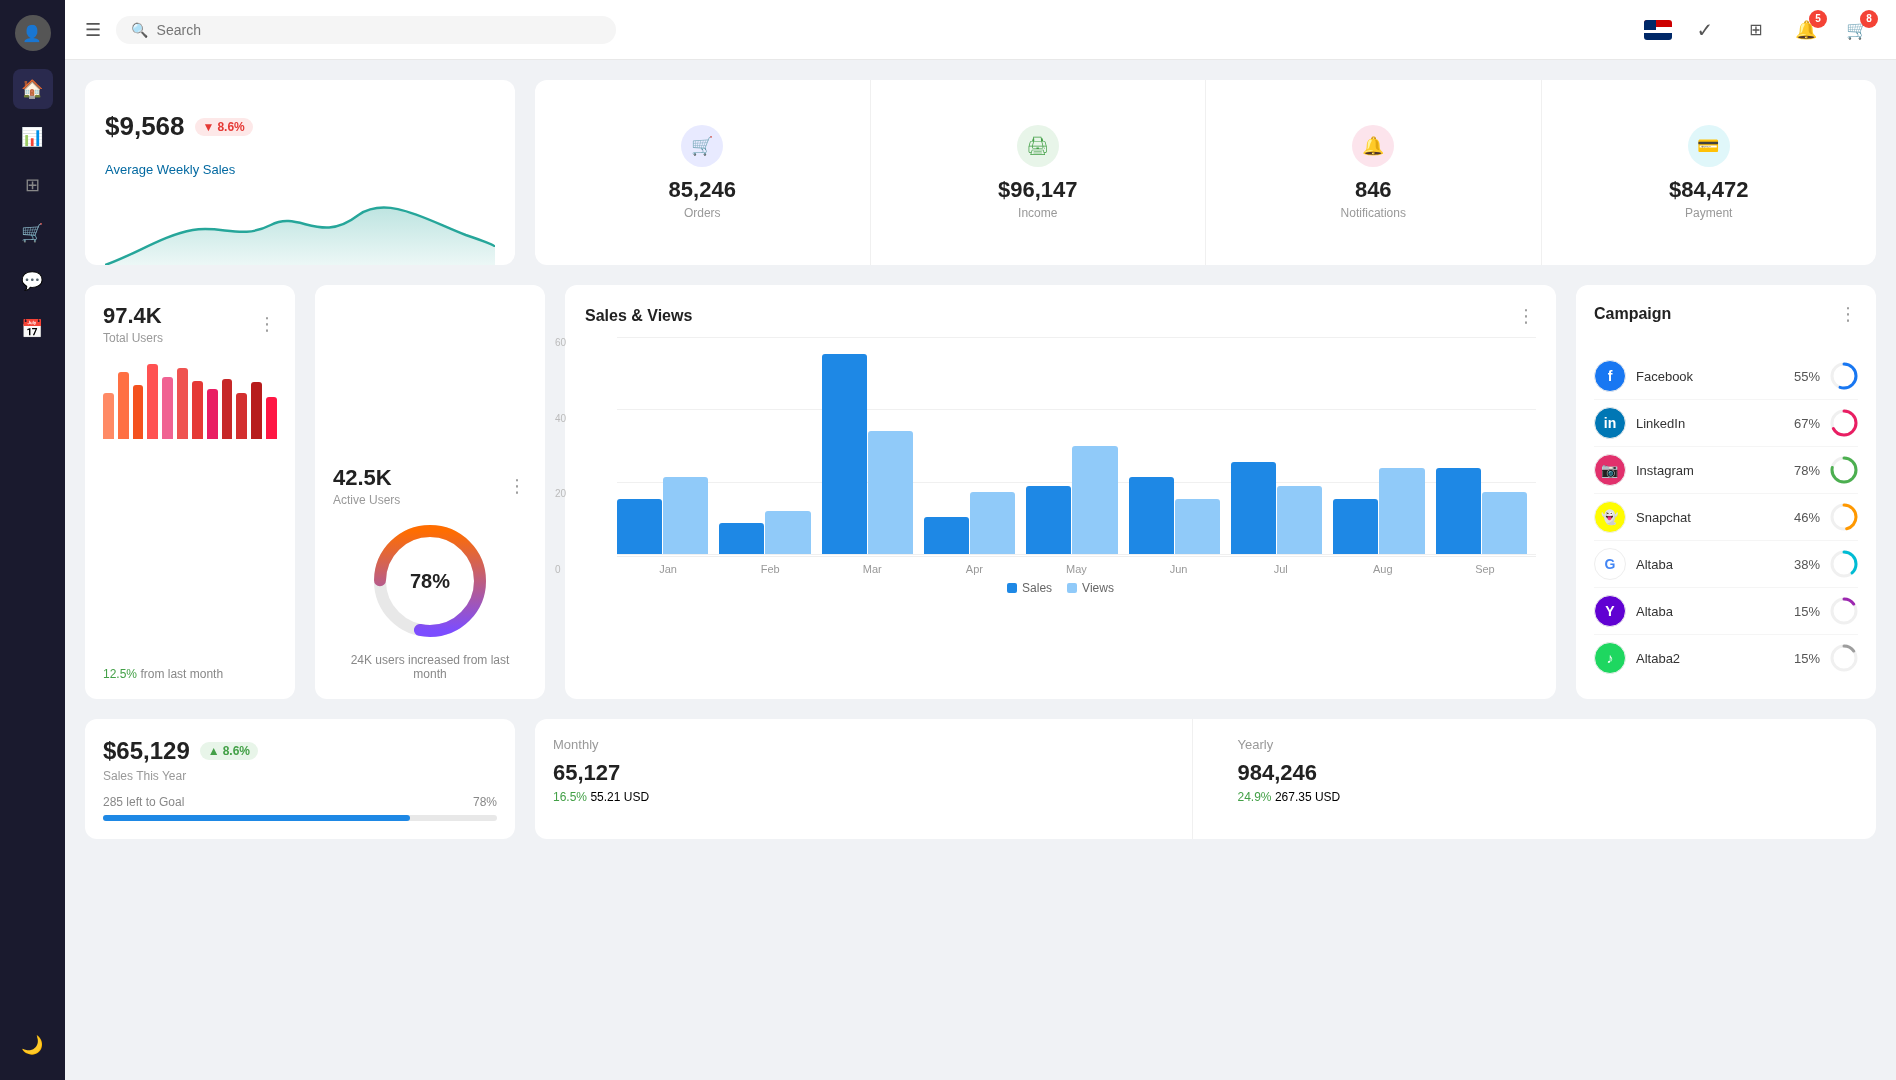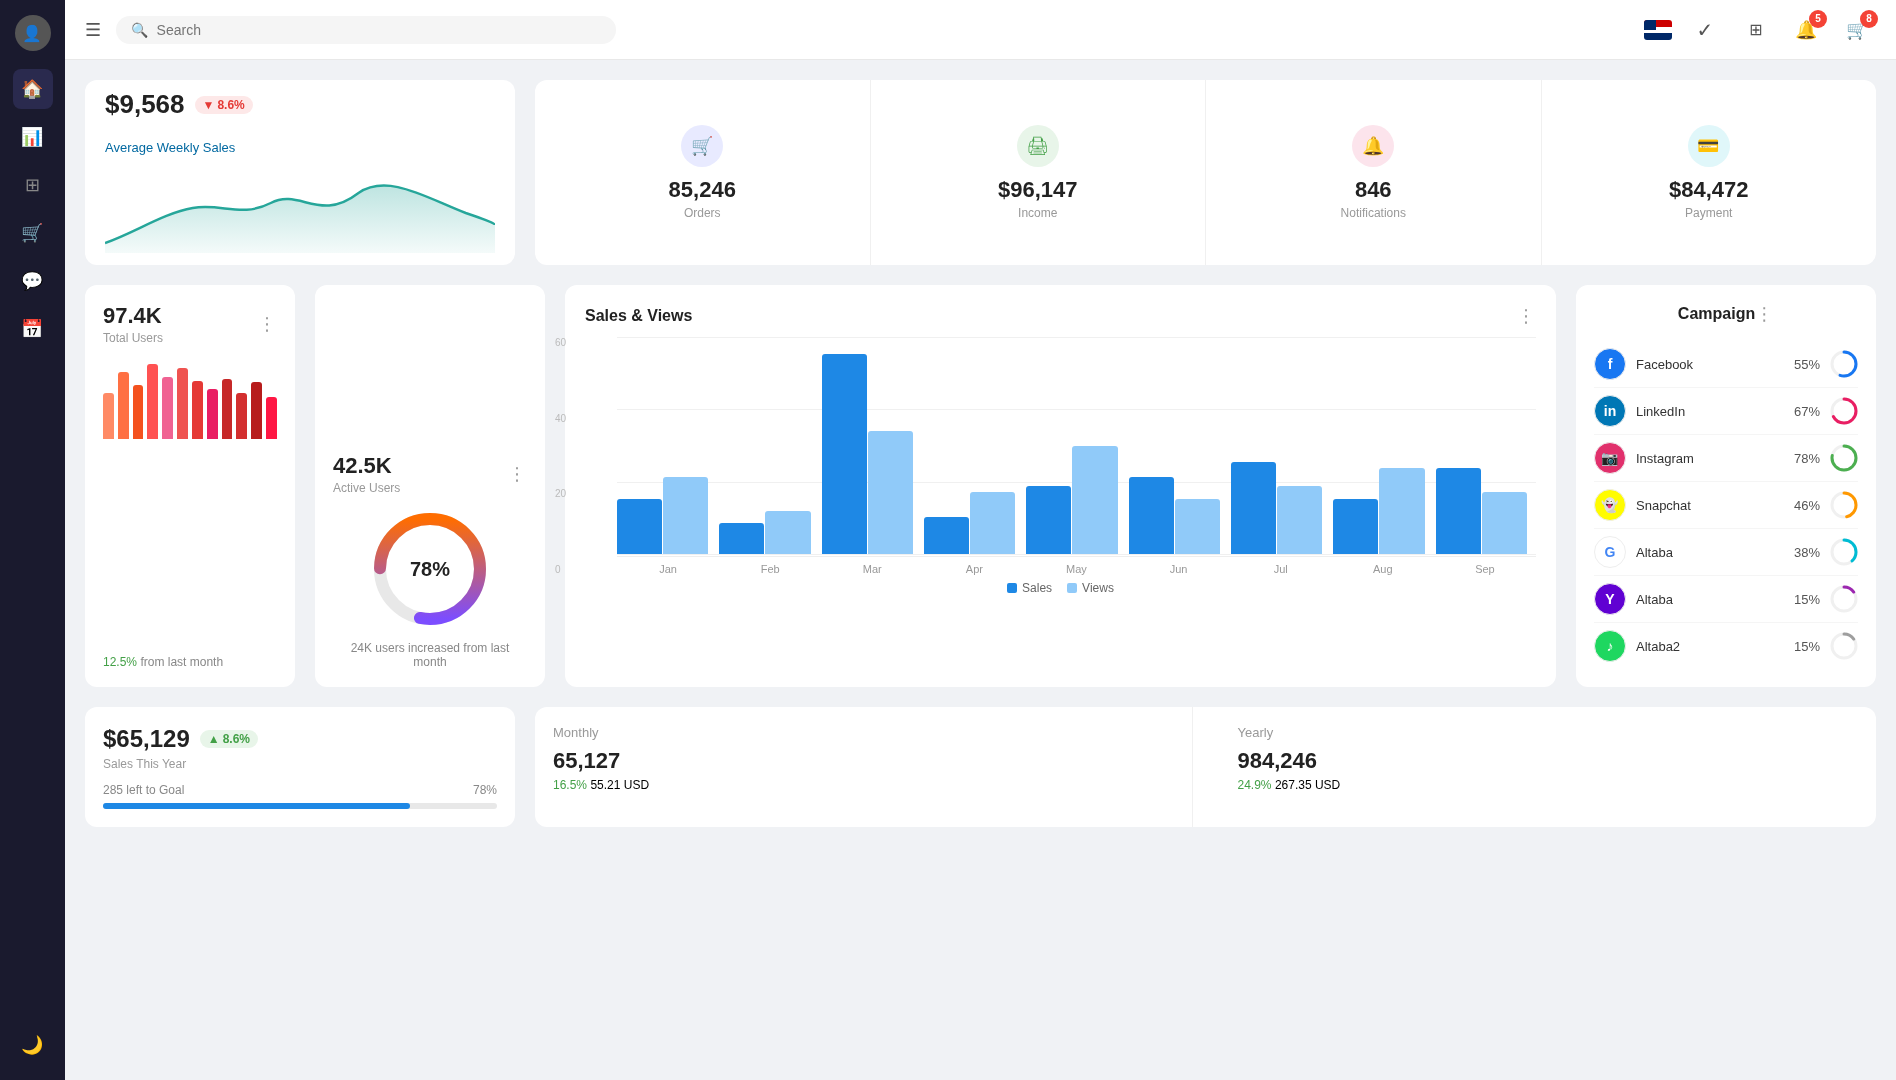--- a/index.html
+++ b/index.html
@@ -124,21 +124,21 @@
     .row1 {
       display: flex;
       gap: 20px;
       height: 185px;
     }
 
     
     .sales-card {
       background: #fff;
       border-radius: 12px;
-      padding: 9px 20px;
+      padding: 31px 20px;
       flex: 0 0 430px;
       position: relative;
       overflow: hidden;
     }
     .sales-value {
       font-size: 26px;
       font-weight: 700;
       color: #222;
     }
     .sales-badge {
@@ -350,22 +350,22 @@
     
     .campaign-card {
       background: #fff;
       border-radius: 12px;
       padding: 18px;
       flex: 0 0 300px;
     }
     .campaign-header {
       display: flex;
       align-items: center;
-      justify-content: center;
-      margin-bottom: 16px;
+      justify-content: space-between;
+      margin-bottom: 28px;
     }
     .campaign-title {
       font-size: 16px;
       font-weight: 700;
       color: #222;
     }
     .campaign-row {
       display: flex;
       align-items: center;
       padding: 7px 0;

